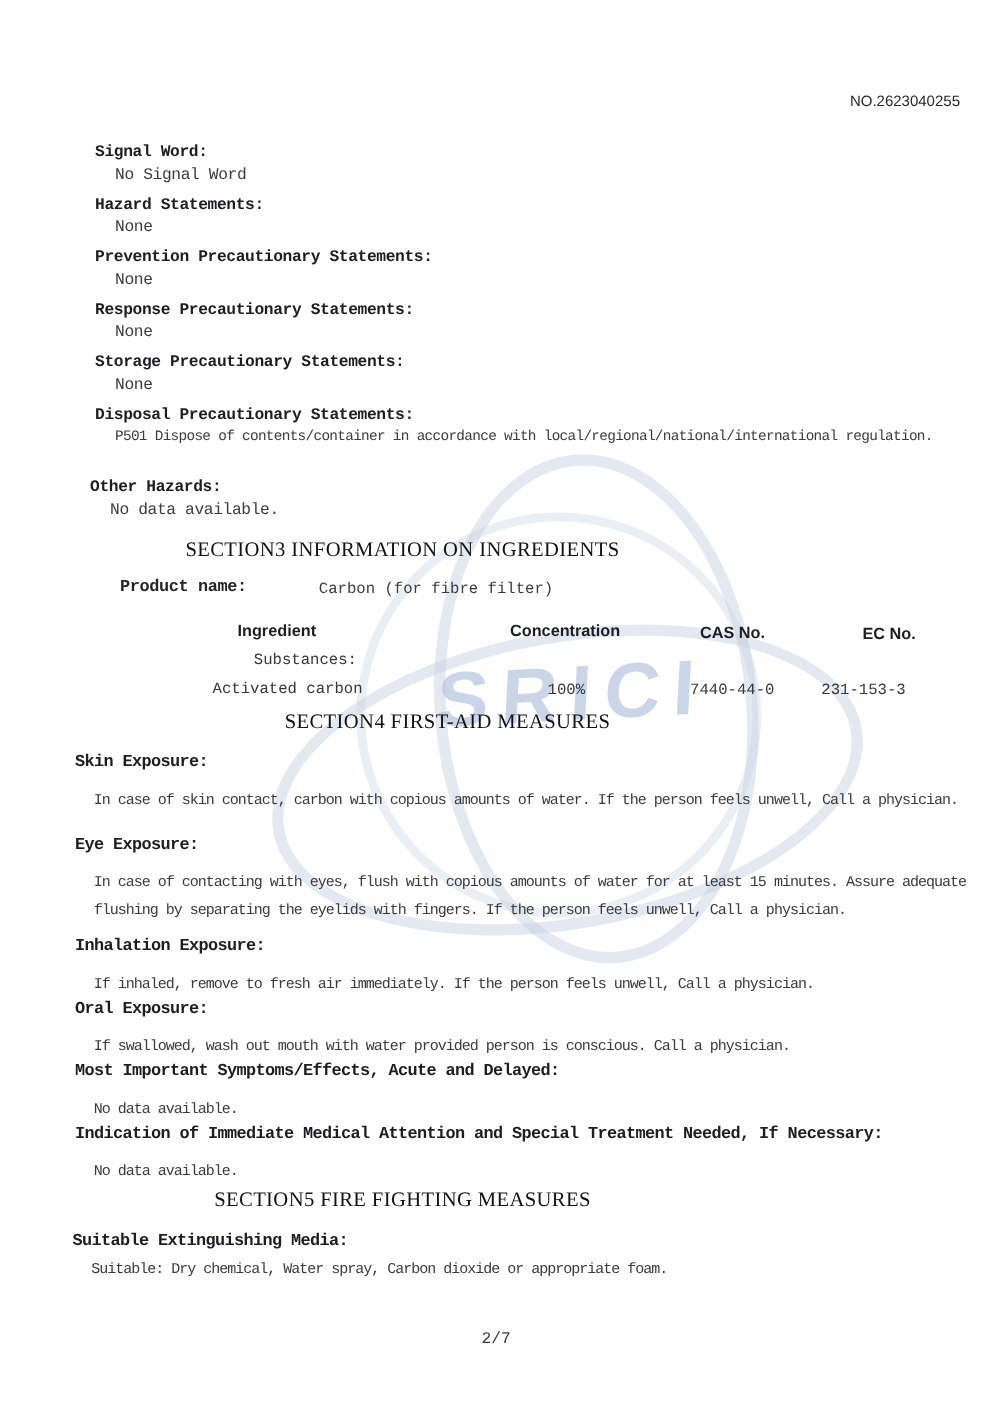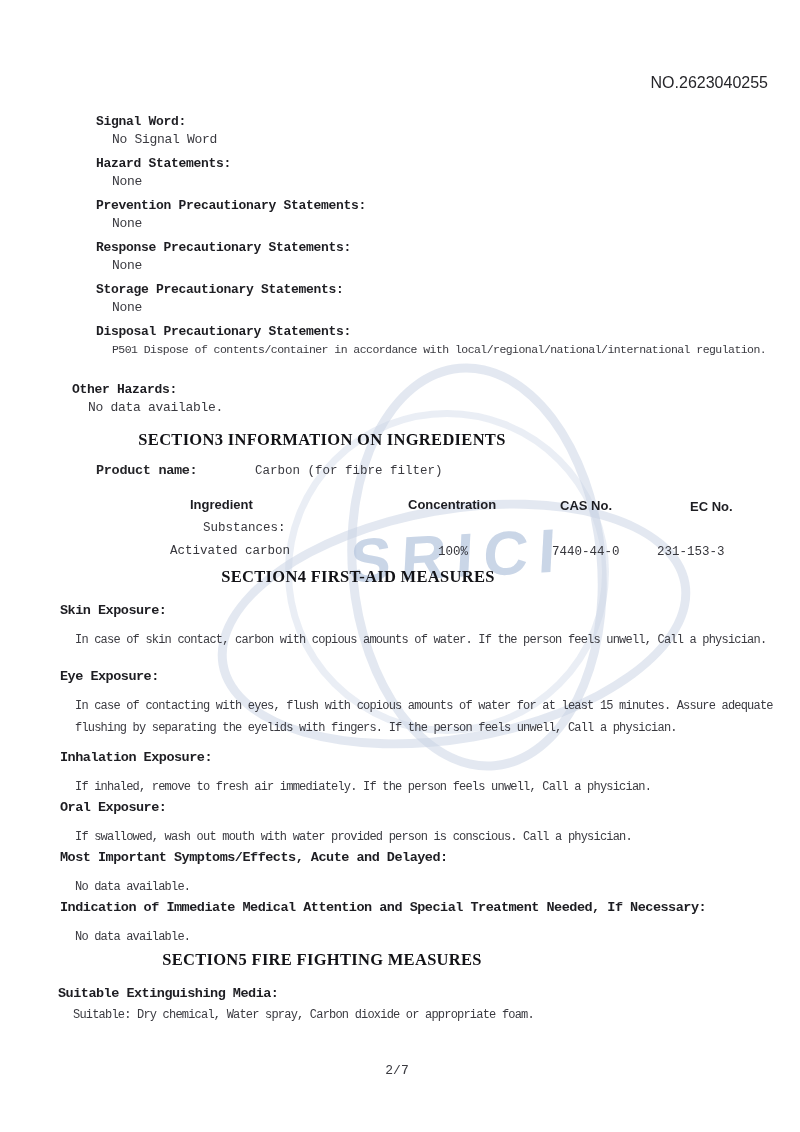--- a/index.html
+++ b/index.html
@@ -22,34 +22,34 @@
     position:absolute;left:120px;top:165px;
     font-family:"Liberation Sans", sans-serif;
     font-weight:bold;font-size:62px;letter-spacing:10px;
     color:rgba(180,197,221,0.70);
     transform:skewX(-6deg) rotate(-3deg);
   }
   
   .doc-no{
     position:absolute;top:74px;right:32px;
     font-family:"Liberation Sans", sans-serif;
-    font-size:16px;color:#26262a;
+    font-size:12px;color:#26262a;
   }
   
-  .stmts{position:absolute;left:76px;top:113px;width:700px;margin-left:20px;}
+  .stmts{position:absolute;left:76px;top:113px;width:700px;}
   .stmt{margin-bottom:7px;}
   .s-label{font-weight:bold;font-size:13px;line-height:18px;letter-spacing:-0.3px;color:#1d1d22;}
   .s-value{font-size:13px;line-height:17px;letter-spacing:-0.3px;padding-left:16px;color:#3a3a40;}
   .s-value.long{font-size:11.5px;letter-spacing:-0.55px;white-space:nowrap;}
   .other-hazards{position:absolute;left:72px;top:381px;width:700px;}
   
   .sec-title{
     position:absolute;left:0;width:644px;text-align:center;
     font-family:"Liberation Serif", serif;
-    font-weight:bold;font-size:16.5px;letter-spacing:0.3px;color:#121216;
+    font-weight:normal;font-size:16.5px;letter-spacing:0.3px;color:#121216;
   }
   .t3{top:430px;}
   .t4{top:567px;padding-left:36px;}
   .t5{top:950px;}
   
   .prod-label{position:absolute;left:96px;top:462px;font-weight:bold;font-size:13.5px;line-height:18px;letter-spacing:-0.3px;}
   .prod-value{position:absolute;left:255px;top:463px;font-size:12.5px;line-height:17px;color:#3a3a40;}
   .tbl-h{
     position:absolute;font-family:"Liberation Sans", sans-serif;
     font-weight:bold;font-size:13px;color:#1d1d22;

